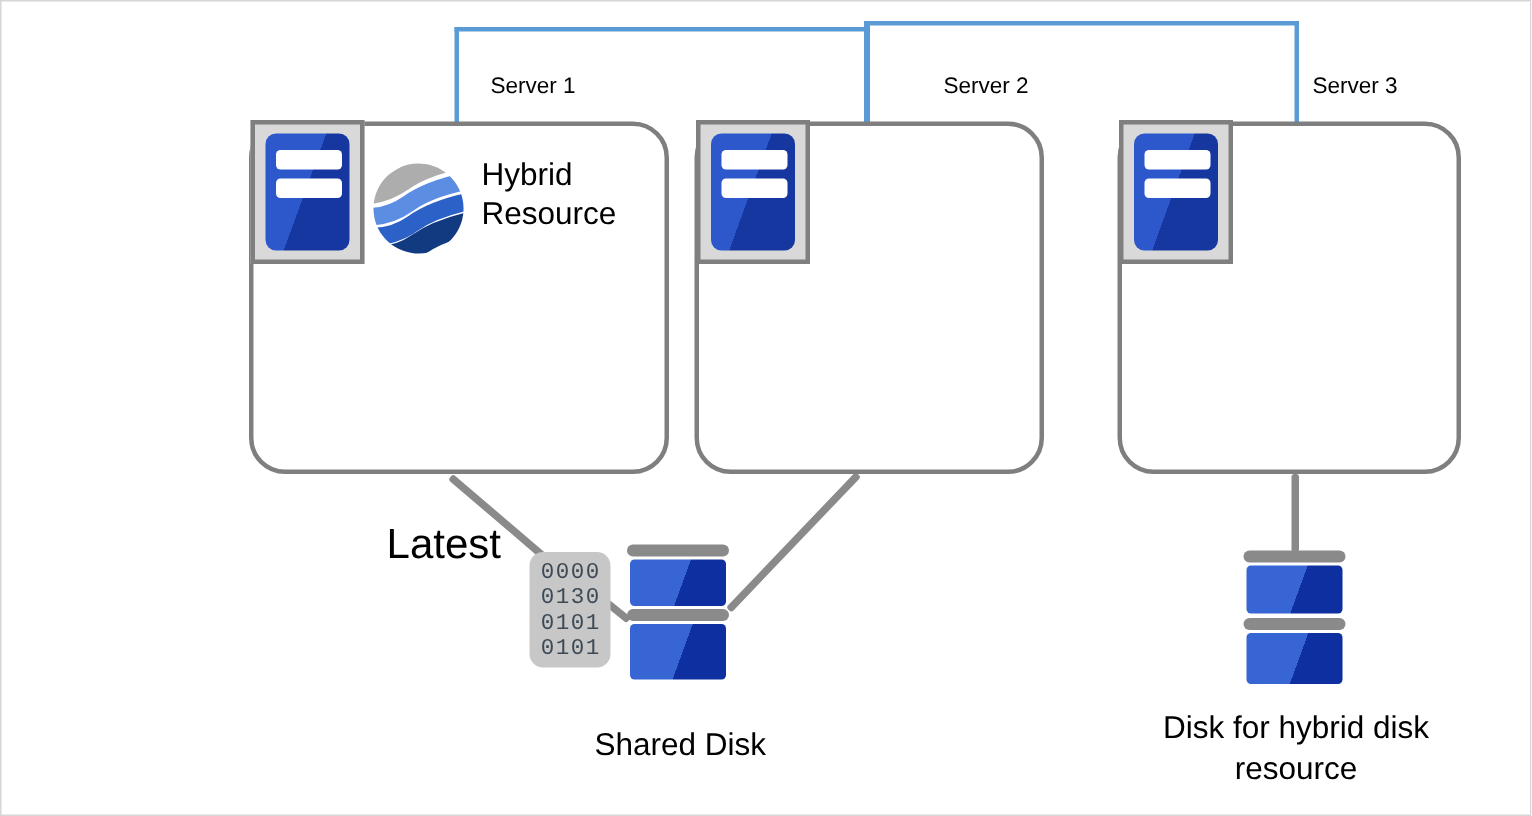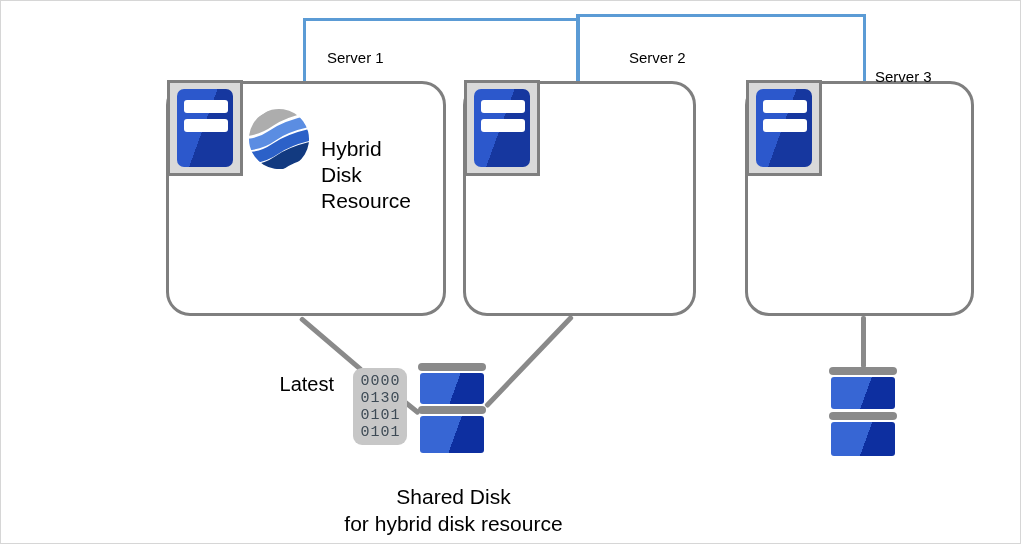--- a/index.html
+++ b/index.html
@@ -22,39 +22,39 @@
   .server-icon {
     position:absolute; width:70px; height:90px;
     background:#D9D9D9; border:3px solid #7F7F7F;
   }
   .tower {
     position:absolute; left:7px; top:6px; width:56px; height:78px; border-radius:7px;
     background:linear-gradient(110deg, #2C58CC 48%, #16379F 48%);
   }
   .tower .tbar { position:absolute; left:7px; width:44px; height:13px; background:#fff; border-radius:3px; }
   
-  .res-label { position:absolute; left:320px; top:103px; font-size:21px; line-height:26px;margin-top:32px; }
+  .res-label { position:absolute; left:320px; top:103px; font-size:21px; line-height:26px; }
   
   .disk { position:absolute; width:68px; }
   .dbar { position:absolute; left:0; width:68px; height:8px; border-radius:4px; background:#8A8A8A; }
   .dblue { position:absolute; left:2px; width:64px; border-radius:3px;
            background:linear-gradient(110deg, #3766D4 54%, #0D2FA0 54%); }
   
   .binary {
     position:absolute; left:352px; top:367px; width:54px; height:77px;
     background:#C7C7C7; border-radius:9px;
     display:flex; flex-direction:column; justify-content:center; align-items:center;
   }
   .binary .row {
     font-family:"Liberation Mono", monospace; font-weight:normal;
     font-size:15px; line-height:17px; letter-spacing:1px; color:#3D4A55; text-indent:1px;
   }
   .caption { position:absolute; font-size:21px; line-height:27px; text-align:center; }
-  .latest { position:absolute; left:223px; top:371px; width:110px;
-            font-size:20px; line-height:25px; text-align:right; }
+  .latest { position:absolute; left:223px; top:349px; width:110px;
+            font-size:28px; line-height:25px; text-align:right; }
   .swirl { position:absolute; left:247px; top:107px; }
 </style>
 </head>
 <body>
 
 <div class="stage">
 
   <div class="bl" style="left:302px; top:17px; width:3px;  height:64px;"></div>
   <div class="bl" style="left:302px; top:17px; width:276px; height:3px;"></div>
 
@@ -66,21 +66,21 @@
   <div class="gl" style="left:573px; top:317px; width:125px; height:5px; transform:rotate(133.7deg);"></div>
   <div class="gl" style="left:398px; top:393px; width:28px; height:5px; transform:rotate(39deg);"></div>
   <div class="gl" style="left:860px; top:315px; width:5px; height:52px;"></div>
 
   <div class="server-box" style="left:165px; top:80px; width:280px;"></div>
   <div class="server-box" style="left:462px; top:80px; width:233px;"></div>
   <div class="server-box" style="left:744px; top:80px; width:229px;"></div>
 
   <div class="srv-label" style="left:326px; top:48px;">Server 1</div>
   <div class="srv-label" style="left:588px; top:48px;margin-left:40px;">Server 2</div>
-  <div class="srv-label" style="left:874px; top:48px;margin-top:19px;">Server 3</div>
+  <div class="srv-label" style="left:874px; top:48px;">Server 3</div>
 
   <div class="server-icon" style="left:166px; top:79px;">
     <div class="tower">
       <span class="tbar" style="top:11px;"></span>
       <span class="tbar" style="top:30px;"></span>
     </div>
   </div>
   <div class="server-icon" style="left:463px; top:79px;">
     <div class="tower">
       <span class="tbar" style="top:11px;"></span>
@@ -102,21 +102,20 @@
       </defs>
     <g clip-path="url(#swclip)" transform="rotate(-14 32 32)">
       <path d="M-10 10 Q 8 17 26 10 T 74 5" stroke="#ADADAD" stroke-width="16" fill="none"></path>
       <path d="M-10 27 Q 8 34 26 27 T 74 22" stroke="#5B8DE2" stroke-width="12" fill="none"></path>
       <path d="M-10 41 Q 8 48 26 41 T 74 36" stroke="#2C61C8" stroke-width="12" fill="none"></path>
       <path d="M-10 56 Q 8 63 26 56 T 74 51" stroke="#123A80" stroke-width="16" fill="none"></path>
     </g>
   </svg>
   <div class="res-label">
     <div>Hybrid</div>
-    <div>Disk</div>
     <div>Resource</div>
   </div>
 
   <div class="latest">
     <div>Latest</div>
   </div>
 
   <div class="binary">
     <div class="row">0000</div>
     <div class="row">0130</div>
@@ -133,16 +132,19 @@
 
   <div class="disk" style="left:828px; top:366px; height:90px;">
     <div class="dbar" style="top:0;"></div>
     <div class="dblue" style="top:10px; height:32px;"></div>
     <div class="dbar" style="top:45px;"></div>
     <div class="dblue" style="top:55px; height:34px;"></div>
   </div>
 
   <div class="caption" style="left:330px; top:482px; width:245px;">
     <div>Shared Disk</div>
-    <div>for hybrid disk resource</div>
+  </div>
+  <div class="caption" style="left:753px; top:471px; width:220px;">
+    <div>Disk for hybrid disk</div>
+    <div>resource</div>
   </div>
 
 </div>
 
 </body></html>

